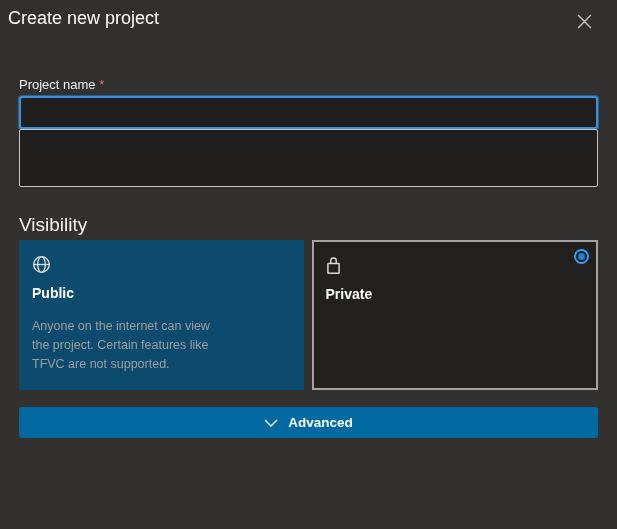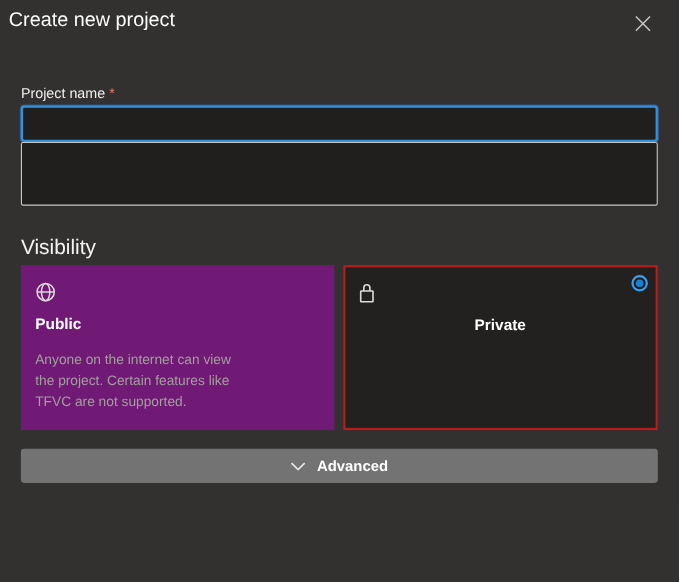--- a/index.html
+++ b/index.html
@@ -71,27 +71,26 @@
   .cards { display: flex; gap: 8px; }
   .option-card {
     flex: 1;
     box-sizing: border-box;
     height: 150px;
     padding: 11px 12px;
     position: relative;
     cursor: pointer;
   }
   .option-card.public {
-    background: #701a75;
+    background: #0c4a6e;
     border: 1px solid transparent;
   }
   .option-card.private {
     background: #222120;
-    border: 2px solid #b91c1c;
-    text-align: center;
+    border: 2px solid #a3a3a3;
   }
   .option-icon { height: 20px; display: flex; align-items: center; margin-top: 2px; }
   .option-title {
     margin-top: 11px;
     font-size: 14px; font-weight: 600; color: #ffffff;
   }
   .option-desc {
     margin-top: 16px;
     font-size: 12.5px; line-height: 19px;
     color: #a19f9d;
@@ -108,21 +107,21 @@
   }
   .radio-dot {
     width: 7px; height: 7px; border-radius: 50%;
     background: #1583d8;
   }
   
   .advanced-button {
     margin-top: 17px;
     box-sizing: border-box;
     width: 100%; height: 31px;
-    background: #737373;
+    background: #0369a1;
     border: none; border-radius: 3px;
     display: flex; align-items: center; justify-content: center;
     gap: 10px;
     color: #ffffff;
     font-family: "Liberation Sans", sans-serif;
     font-size: 13.5px; font-weight: bold;
     cursor: pointer;
   }
 </style>
 </head>

